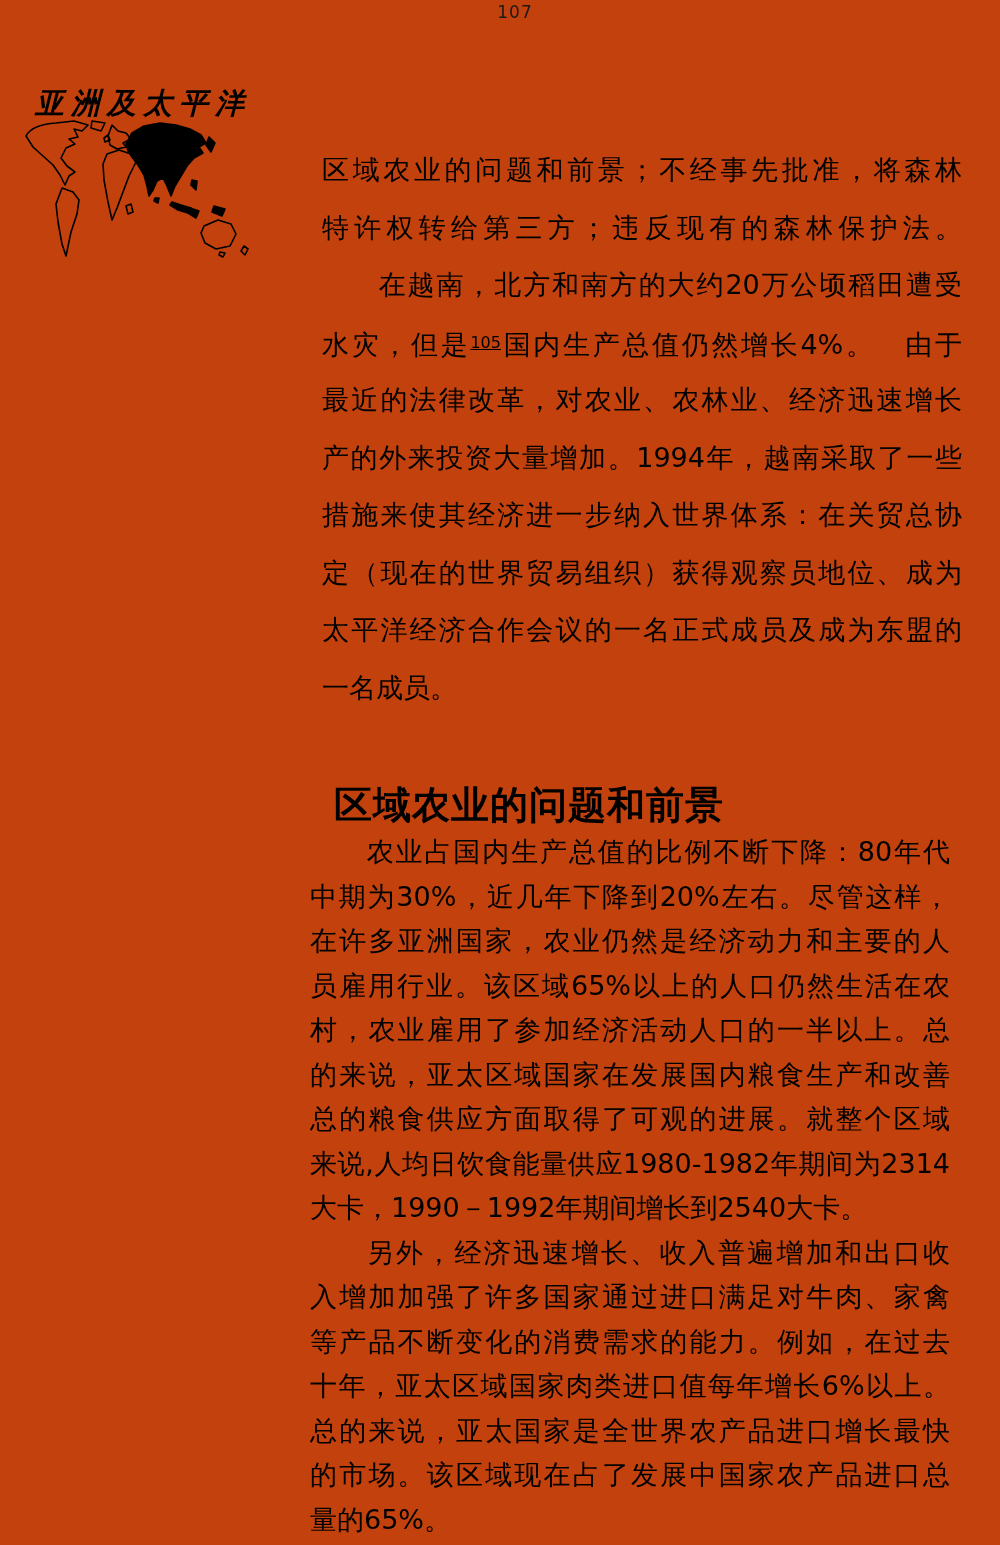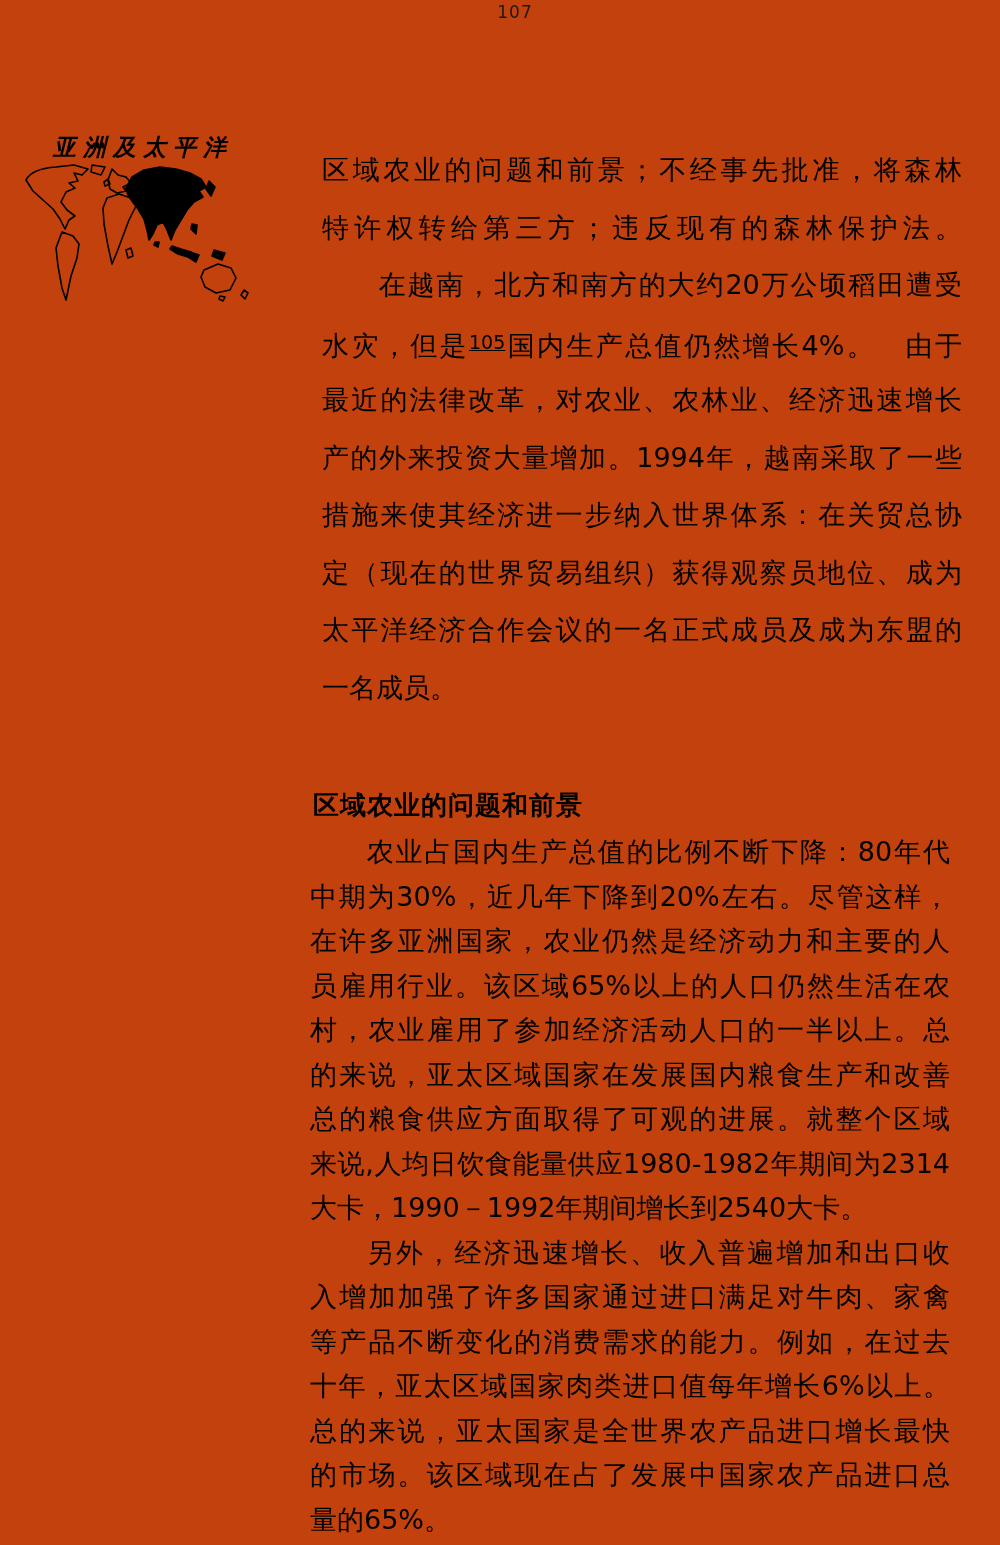--- a/index.html
+++ b/index.html
@@ -24,40 +24,39 @@
     color: #1a1a1a;
   }
   .map-block {
     position: absolute; left: 22px; top: 88px;
     width: 242px;
   }
   .map-label {
     font-family: "DejaVu Serif", serif;
     font-weight: bold;
     font-style: italic;
-    font-size: 23px;
+    font-size: 29px;
     letter-spacing: 7px;
     text-align: center;
     white-space: nowrap;
     line-height: 30px;
-    margin-top: 44px;
   }
   .map-svg { display: block; margin-top: 0; }
 
   .sec1 {
     position: absolute; left: 322px; top: 141px;
     width: 640px;
     font-size: 27px;
   }
   .sec1 .line { line-height: 57.5px; height: 57.5px; }
 
   .heading {
-    position: absolute; left: 313px; top: 785px;
+    position: absolute; left: 334px; top: 785px;
     width: 640px;
-    font-size: 26px;
+    font-size: 38px;
     font-weight: bold;
     line-height: 40px;
     letter-spacing: 1px;
   }
 
   .sec2 {
     position: absolute; left: 310px; top: 830px;
     width: 640px;
     font-size: 27px;
   }
@@ -66,21 +65,21 @@
   .line {
     text-align: justify;
     text-align-last: justify;
     overflow: hidden;
     white-space: nowrap;
   }
   .line.short { text-align-last: left; }
   .line.indent { text-indent: 2.1em; }
 
   .sup {
-    font-size: 19px;
+    font-size: 16px;
     vertical-align: 6px;
     letter-spacing: 0;
     text-decoration: underline;
   }
 </style>
 </head>
 <body>
 
 <div class="page">
 

